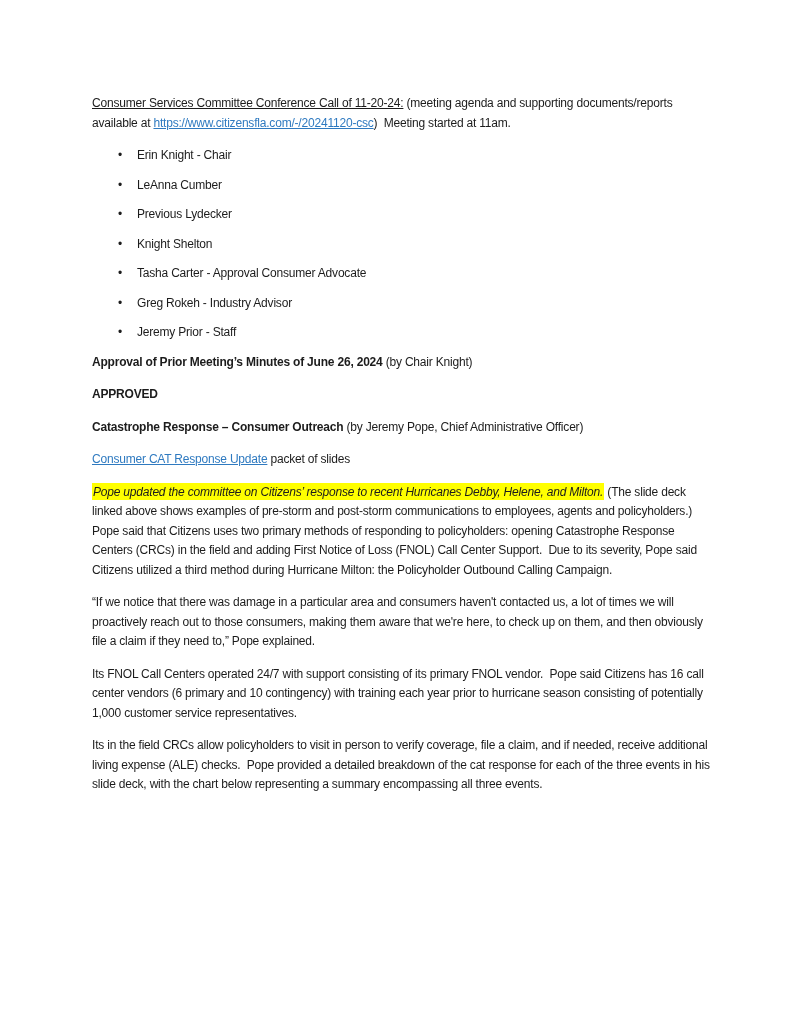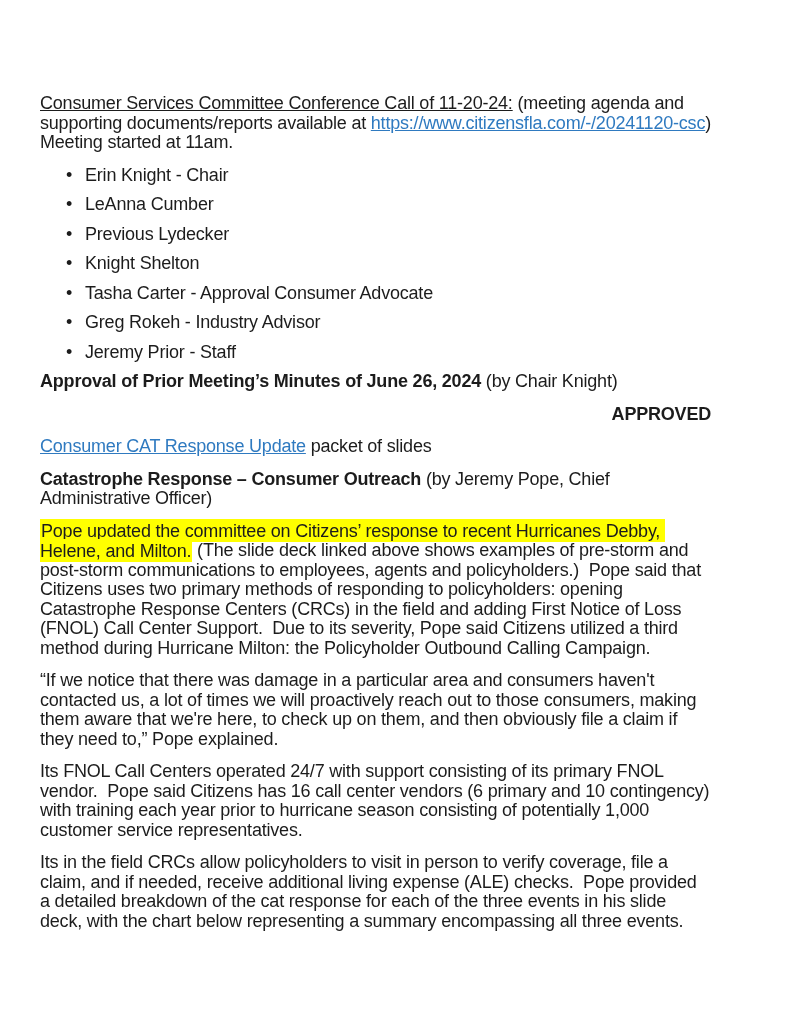--- a/index.html
+++ b/index.html
@@ -11,42 +11,43 @@
   html,body{margin:0;padding:0;}
   body{
     width:791px;height:1024px;
     background:#ffffff;
     font-family:"Liberation Sans", sans-serif;
   }
   .page{
     box-sizing:border-box;
     width:791px;height:1024px;
     background:var(--page-bg);
-    padding:94px 80px 0 40px;
+    padding:94px 80px 0 92px;
     color:var(--text);
-    font-size:18px;
+    font-size:12px;
     line-height:19.5px;
     letter-spacing:-0.2px;
     overflow:hidden;
   }
   p.para{
     margin:0 0 13px 0;
     white-space:pre-wrap;
   }
-  .bold{font-weight:bold;text-align:right;}
+  .bold{font-weight:bold;}
   .u{text-decoration:underline;}
   a.doclink{
     color:var(--link-color);
     text-decoration:underline;
     cursor:pointer;
   }
   mark.hl{
     background:var(--highlight);
     color:var(--text);
     padding:1.5px 1px;
+    font-style:italic;
   }
   ul.members{
     list-style:none;
     margin:0 0 4px 0;
     padding:0;
   }
   ul.members li{
     position:relative;
     padding-left:45px;
     margin:0 0 10px 0;
@@ -72,23 +73,23 @@
     <li><span class="bullet">•</span><span>Knight Shelton</span></li>
     <li><span class="bullet">•</span><span>Tasha Carter - Approval Consumer Advocate</span></li>
     <li><span class="bullet">•</span><span>Greg Rokeh - Industry Advisor</span></li>
     <li><span class="bullet">•</span><span>Jeremy Prior - Staff</span></li>
   </ul>
 
   <p class="para"><span class="bold">Approval of Prior Meeting’s Minutes of June 26, 2024</span><span> (by Chair Knight)</span><br></p>
 
   <p class="para bold">APPROVED</p>
 
+  <p class="para"><span class="bold">Catastrophe Response – Consumer Outreach</span><span> (by Jeremy Pope, Chief Administrative Officer)</span></p>
+
   <p class="para"><a class="doclink">Consumer CAT Response Update</a><span> packet of slides</span></p>
-
-  <p class="para"><span class="bold">Catastrophe Response – Consumer Outreach</span><span> (by Jeremy Pope, Chief Administrative Officer)</span></p>
 
   <p class="para"><mark class="hl">Pope updated the committee on Citizens’ response to recent Hurricanes Debby, Helene, and Milton.</mark><span> (The slide deck linked above shows examples of pre-storm and post-storm communications to employees, agents and policyholders.)  Pope said that Citizens uses two primary methods of responding to policyholders: opening Catastrophe Response Centers (CRCs) in the field and adding First Notice of Loss (FNOL) Call Center Support.  Due to its severity, Pope said Citizens utilized a third method during Hurricane Milton: the Policyholder Outbound Calling Campaign.</span></p>
 
   <p class="para">“If we notice that there was damage in a particular area and consumers haven't contacted us, a lot of times we will proactively reach out to those consumers, making them aware that we're here, to check up on them, and then obviously file a claim if they need to,” Pope explained.</p>
 
   <p class="para">Its FNOL Call Centers operated 24/7 with support consisting of its primary FNOL vendor.  Pope said Citizens has 16 call center vendors (6 primary and 10 contingency) with training each year prior to hurricane season consisting of potentially 1,000 customer service representatives.</p>
 
   <p class="para">Its in the field CRCs allow policyholders to visit in person to verify coverage, file a claim, and if needed, receive additional living expense (ALE) checks.  Pope provided a detailed breakdown of the cat response for each of the three events in his slide deck, with the chart below representing a summary encompassing all three events.</p>
 
 </div>

